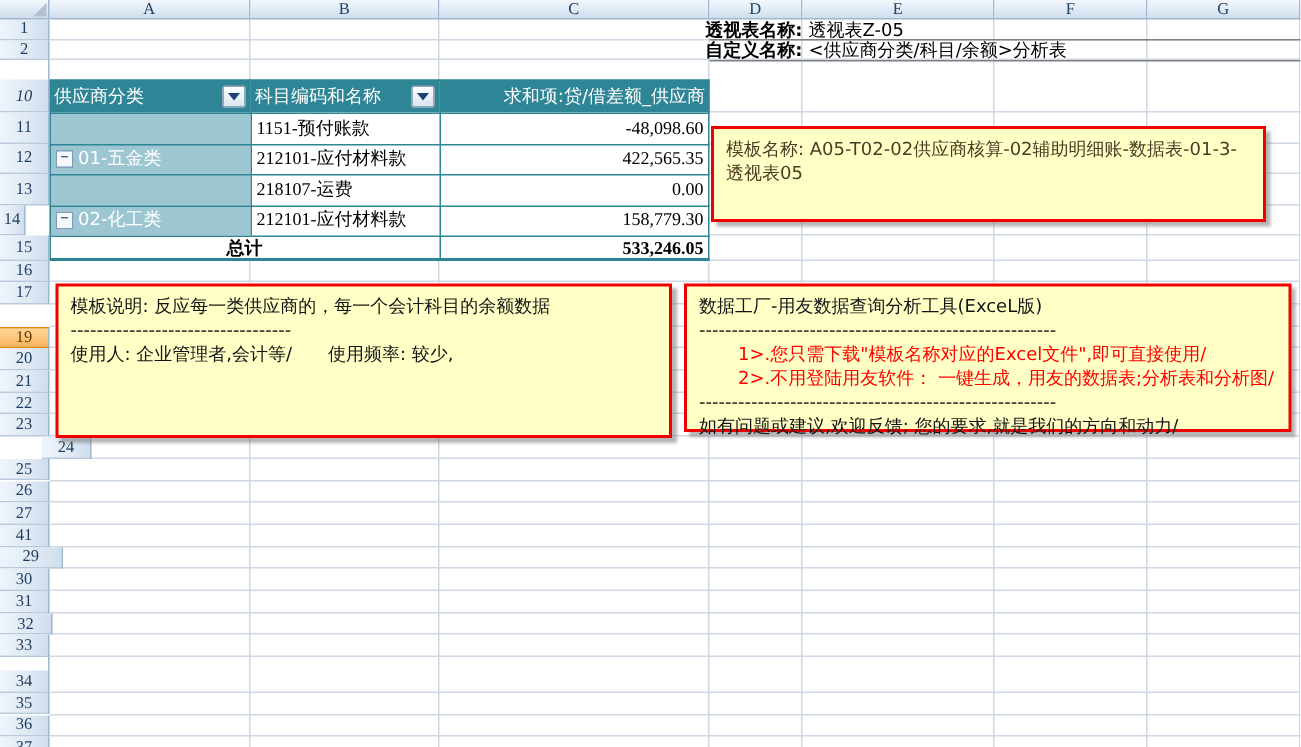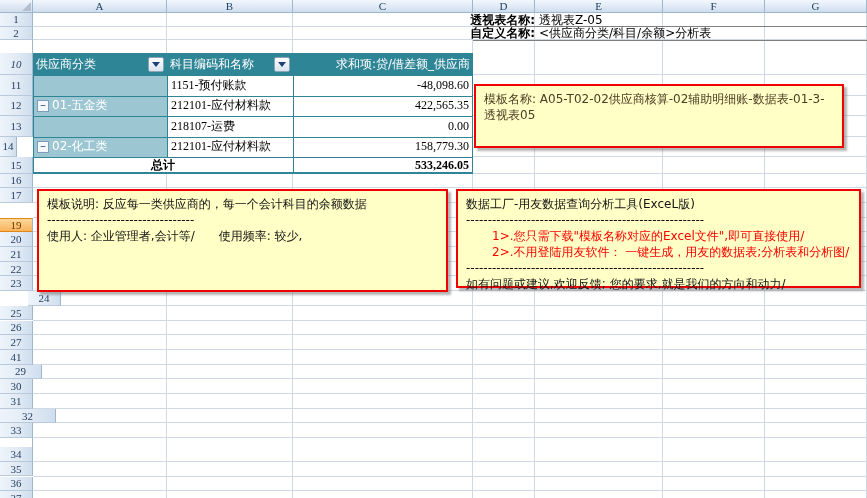--- a/index.html
+++ b/index.html
@@ -150,21 +150,21 @@
       <div class="abs rowhead" style="left: 0px; top: 335.2px; width: 33px; height: 14.7px;">27</div>
       <div class="abs gl-h" style="left: 33px; top: 348.9px; width: 834px;"></div>
       <div class="abs rowhead" style="left: 0px; top: 349.9px; width: 33px; height: 14.7px;">41</div>
       <div class="abs gl-h" style="left: 33px; top: 363.6px; width: 834px;"></div>
       <div class="abs rowhead" style="left: 0px; top: 364.6px; width: 42px; height: 14.7px;">29</div>
       <div class="abs gl-h" style="left: 33px; top: 378.3px; width: 834px;"></div>
       <div class="abs rowhead" style="left: 0px; top: 379.3px; width: 33px; height: 14.7px;">30</div>
       <div class="abs gl-h" style="left: 33px; top: 393px; width: 834px;"></div>
       <div class="abs rowhead" style="left: 0px; top: 394px; width: 33px; height: 14.7px;">31</div>
       <div class="abs gl-h" style="left: 33px; top: 407.7px; width: 834px;"></div>
-      <div class="abs rowhead" style="left: 0px; top: 408.7px; width: 56px; height: 14.7px;">32</div>
+      <div class="abs rowhead" style="left: 0px; top: 408.7px; width: 35px; height: 14.7px;">32</div>
       <div class="abs gl-h" style="left: 33px; top: 422.4px; width: 834px;"></div>
       <div class="abs rowhead" style="left: 0px; top: 423.4px; width: 33px; height: 14.7px;">33</div>
       <div class="abs gl-h" style="left: 33px; top: 437.1px; width: 834px;"></div>
       <div class="abs rowgap" style="left: 0px; top: 438.1px; width: 33px; height: 9px;"></div>
       <div class="abs rowhead" style="left: 0px; top: 447.1px; width: 33px; height: 14.7px;">34</div>
       <div class="abs gl-h" style="left: 33px; top: 460.8px; width: 834px;"></div>
       <div class="abs rowhead" style="left: 0px; top: 461.8px; width: 33px; height: 14.7px;">35</div>
       <div class="abs gl-h" style="left: 33px; top: 475.5px; width: 834px;"></div>
       <div class="abs rowhead" style="left: 0px; top: 476.5px; width: 33px; height: 14.7px;">36</div>
       <div class="abs gl-h" style="left: 33px; top: 490.2px; width: 834px;"></div>

